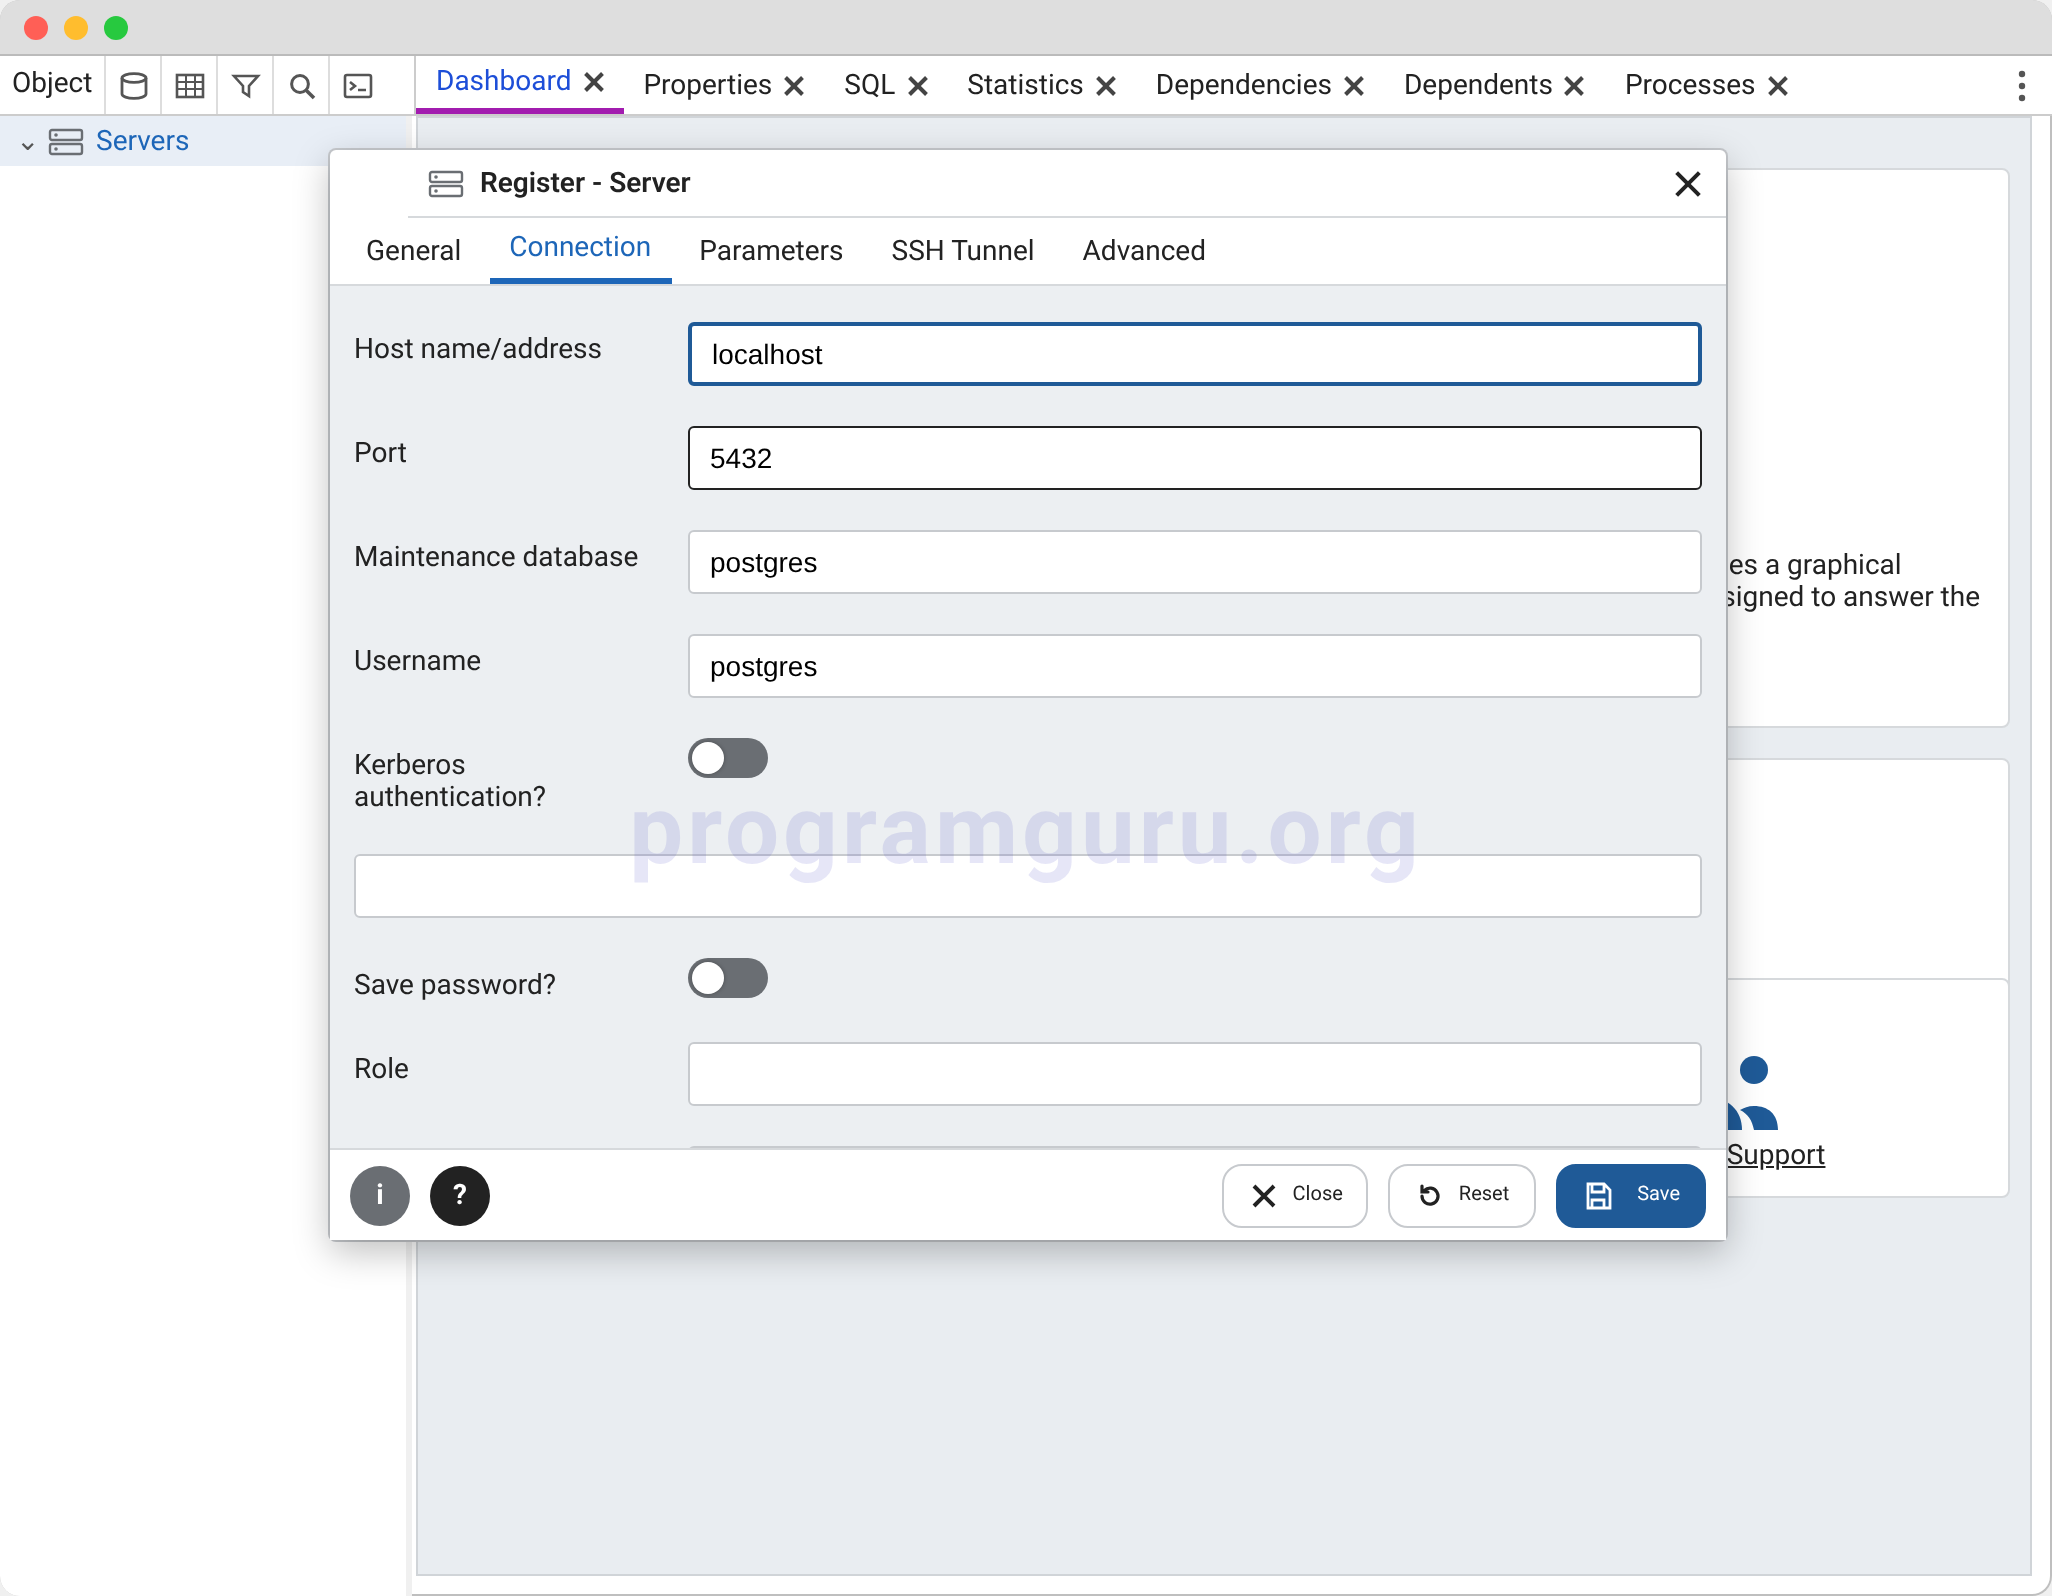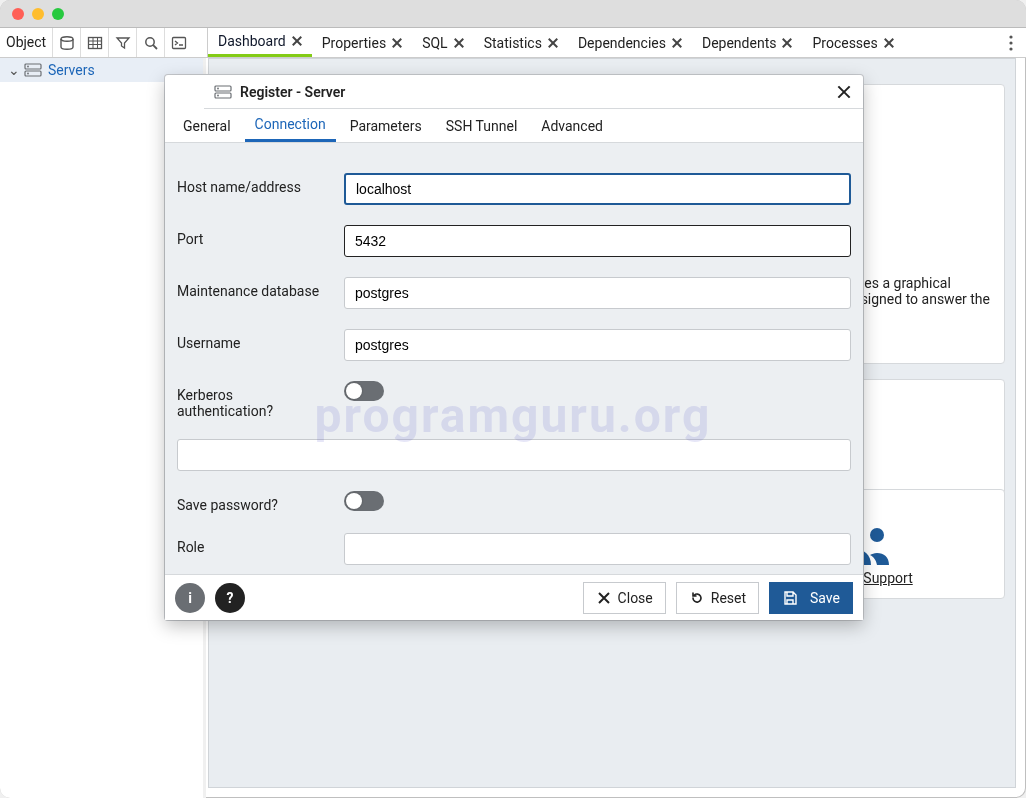--- a/index.html
+++ b/index.html
@@ -16,21 +16,21 @@
   .dot.green { background:#27c93f; }
   .titlebar .title { flex:1; text-align:center; font-weight:600; font-size:13px; color:#333; padding-right:48px; }
 
   
   .toolbar1 { height:30px; border-bottom:1px solid #ccc; display:flex; align-items:stretch; background:#fff; }
   .toolbar1 .label { padding:6px 6px 0 6px; font-size:14px; }
   .toolbar1 .iconbtn { width:28px; display:flex; align-items:center; justify-content:center; border-left:1px solid #ddd; color:#555; }
 
   .tabs-row { height:30px; border-bottom:1px solid #ccc; display:flex; align-items:stretch; background:#fff; position:absolute; left:208px; right:0; top:28px; }
   .tab { display:flex; align-items:center; gap:6px; padding:0 10px; color:#222; border-right:0 solid transparent; cursor:default; }
-  .tab.active { color:#0f172a; border-bottom:3px solid #84cc16;text-align:center; }
+  .tab.active { color:#1d4ed8; border-bottom:3px solid #a21caf;text-align:center; }
   .tab .x { width:10px; height:10px; position:relative; }
   .tab .x::before, .tab .x::after { content:""; position:absolute; left:4px; top:-1px; width:2px; height:12px; background:#444; }
   .tab .x::before { transform:rotate(45deg); }
   .tab .x::after { transform:rotate(-45deg); }
   .kebab { margin-left:auto; width:30px; display:flex; align-items:center; justify-content:center; color:#555; }
   .kebab svg circle { fill:#555; }
 
   
   .sidebar { position:absolute; left:0; top:58px; bottom:0; width:206px; background:#fff; border-right:3px solid #f0f0f0; }
   .tree-row { display:flex; align-items:center; gap:6px; padding:4px 8px; background:#e8eef6; color:#1d66b8; }
@@ -51,35 +51,35 @@
   .dlg-hdr .ttl { font-weight:600; }
   .dlg-hdr .close { margin-left:auto; width:18px; height:18px; position:relative; cursor:pointer; }
   .dlg-hdr .close::before, .dlg-hdr .close::after { content:""; position:absolute; left:8px; top:1px; width:2px; height:16px; background:#222; }
   .dlg-hdr .close::before { transform:rotate(45deg); }
   .dlg-hdr .close::after { transform:rotate(-45deg); }
 
   .dlg-tabs { height:34px; display:flex; align-items:stretch; border-bottom:1px solid #d6d9dc; padding:0 8px; gap:4px; }
   .dlg-tab { display:flex; align-items:center; padding:0 10px; color:#222; cursor:default; }
   .dlg-tab.active { color:#1d66b8; border-bottom:3px solid #1d66b8; }
 
-  .dlg-body { flex:1; overflow:auto; background:#eceff2; padding:20px 12px; }
+  .dlg-body { flex:1; overflow:auto; background:#eceff2; padding:8px 12px; }
   .field-row { display:flex; align-items:flex-start; padding:10px 0; gap:12px; }
   .field-row .lbl { width:155px; padding-top:6px; color:#222; }
   .field-row .ctrl { flex:1; }
   .txt { width:100%; height:32px; border:1px solid #c7cace; border-radius:3px; background:#fff; padding:0 10px; font-size:14px; outline:none; }
   .txt.focused { border:2px solid #1f5a97; }
   
   .toggle { width:40px; height:20px; border-radius:10px; background:#6a6e73; position:relative; cursor:pointer; }
   .toggle .knob { position:absolute; width:16px; height:16px; border-radius:50%; background:#fff; top:2px; left:2px; box-shadow:0 0 2px rgba(0,0,0,.3); }
 
   .dlg-ftr { height:46px; border-top:1px solid #d6d9dc; display:flex; align-items:center; padding:0 10px; gap:10px; background:#fff; }
   .round-icon { width:30px; height:30px; border-radius:50%; background:#6a6e73; color:#fff; display:flex; align-items:center; justify-content:center; font-weight:700; }
   .round-icon.q { background:#222; }
   .dlg-ftr .spacer { flex:1; }
-  .btn { height:32px; border:1px solid #c7cace; border-radius:0; background:#fff; padding:0 12px; display:flex; align-items:center; gap:6px; cursor:pointer; font-size:14px; }
+  .btn { height:32px; border:1px solid #c7cace; border-radius:10px; background:#fff; padding:0 12px; display:flex; align-items:center; gap:6px; cursor:pointer; font-size:10px; }
   .btn.primary { background:#1f5a97; border-color:#1f5a97; color:#fff;gap:12px; }
   .btn svg { width:16px; height:16px; }
 
   
   .wm { position:absolute; left:50%; top:52%; transform:translate(-50%,-50%); font-size:48px; font-weight:700; color:rgba(80,80,200,.14); letter-spacing:2px; pointer-events:none; white-space:nowrap; }
 
   
   svg.srv rect { fill:none; stroke:#6a6e73; stroke-width:1.2; }
 </style>
 </head>

